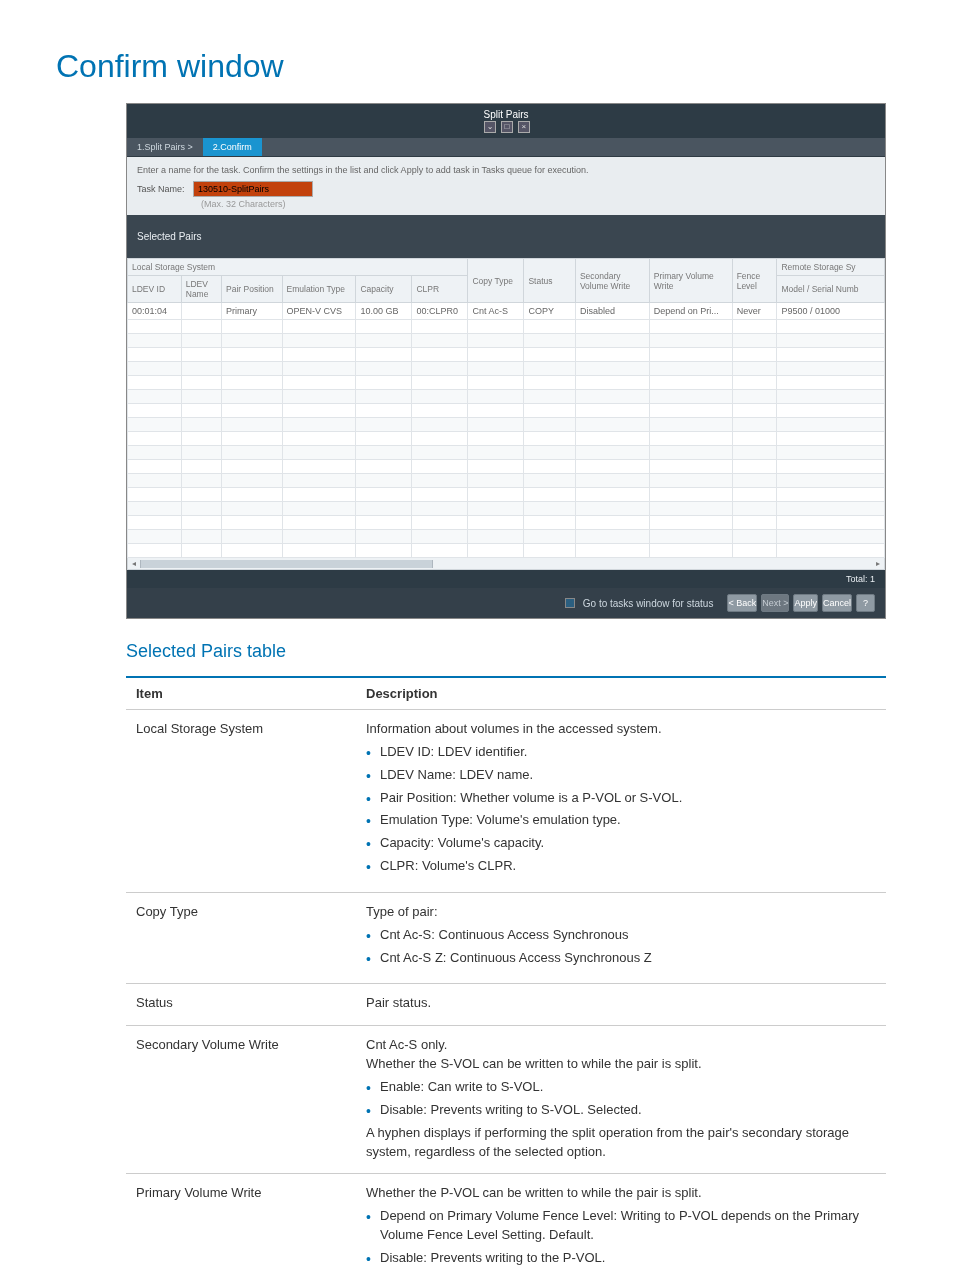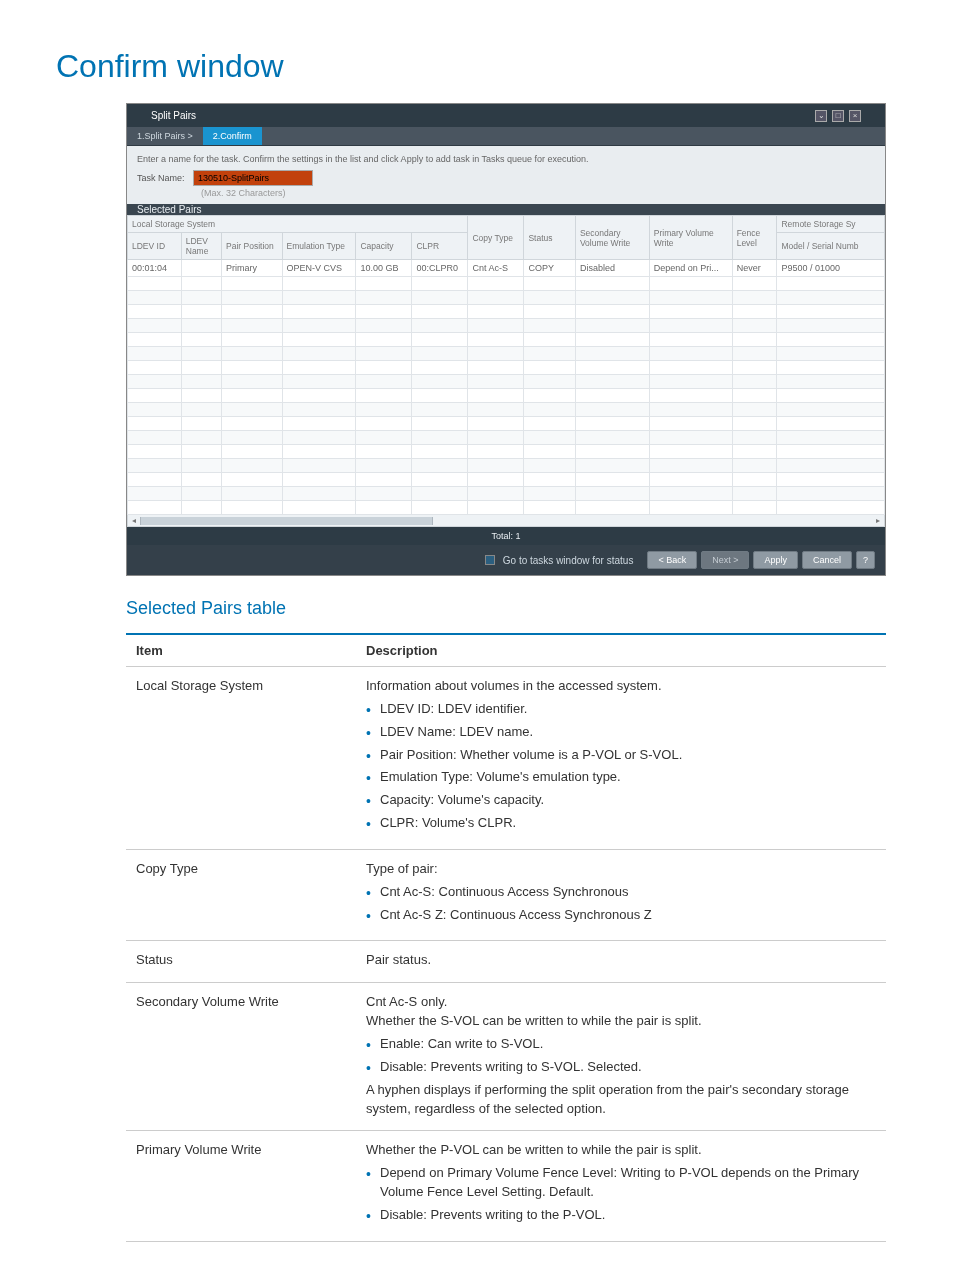--- a/index.html
+++ b/index.html
@@ -3,47 +3,47 @@
 <meta charset="utf-8">
 <style>
   * { box-sizing: border-box; margin: 0; padding: 0; }
   body { font-family: Arial, Helvetica, sans-serif; background: #fff; color: #333; width: 954px; }
   .page { padding: 48px 56px 20px 56px; }
   .h1 { font-size: 32px; font-weight: 400; color: #0073b3; margin-bottom: 18px; }
   .h2 { font-size: 18px; font-weight: 400; color: #0073b3; margin: 22px 0 14px 70px; }
   
   
   .shot-wrap { margin-left: 70px; width: 760px; border: 1px solid #888; }
-  .dlg-title { background: #2d3b45; color: #fff; font-size: 10px; padding: 5px 24px; display: flex; justify-content: space-between; align-items: center; }
+  .dlg-title { background: #2d3b45; color: #fff; font-size: 10px; padding: 5px 24px; display: flex; justify-content: space-between; align-items: center; flex-direction: column; }
   .dlg-ctrls span { display:inline-block; width:12px; height:12px; border:1px solid #aaa; margin-left:2px; font-size:8px; text-align:center; line-height:10px; color:#ddd; background:#556; }
   .dlg-tabs { background: #4a5560; color:#cfd8df; font-size:9px; padding:0; display:flex; border-bottom:1px solid #2f3a43;}
   .dlg-tab { padding:4px 10px; }
   .dlg-tab.active { background:#1a94d0; color:#fff; }
   .dlg-body { background:#e9edf0; padding:6px 10px 2px 10px; font-size:9px; color:#555;}
   .hint { margin:2px 0 6px 0; font-size:9px; color:#666;}
   .tn-row { display:flex; align-items:center; gap:0; margin:4px 0 2px 0;}
   .tn-label { font-size:9px; color:#555; min-width:56px;}
   .tn-input { border:1px solid #aaa; background:#c2410c; font-size:9px; padding:2px 4px; width:120px;}
   .tn-sub { font-size:9px; color:#999; margin-left:64px;}
   
-  .pane-hdr { background:#3a4650; color:#e9eef2; font-size:10px; padding:0 10px; margin:6px -10px 0 -10px; }
+  .pane-hdr { background:#3a4650; color:#e9eef2; font-size:10px; padding:16px 10px; margin:6px -10px 0 -10px; }
   .grid { margin:0 -10px; border-collapse:collapse; width:calc(100% + 20px); table-layout:fixed; font-size:9px; color:#666; }
   .grid th { background:#eef2f5; border:1px solid #d0d6db; font-weight:400; padding:3px 4px; text-align:left; font-size:8.5px; color:#777; }
   .grid td { background:#fff; border:1px solid #e0e4e8; padding:3px 4px; height:14px; white-space:nowrap; overflow:hidden; }
   .grid tr.empty td { background:#fff; height:14px; }
   .grid tr.empty:nth-child(odd) td { background:#f7f9fa; }
   .scrollbar { background:#eef2f5; height:12px; border:1px solid #d0d6db; border-top:none; margin:0 -10px; display:flex; align-items:center;}
   .sb-arrow { width:12px; text-align:center; font-size:8px; color:#777;}
   .sb-track { flex:1; position:relative; height:8px;}
   .sb-thumb { position:absolute; left:0; top:0; width:40%; height:100%; background:#c9d2d9; border-left:1px solid #aeb7bf; border-right:1px solid #aeb7bf;}
-  .total-bar { background:#2d3b45; color:#e9eef2; font-size:9px; padding:4px 10px; text-align:center; margin:0 -10px;}
+  .total-bar { background:#2d3b45; color:#e9eef2; font-size:9px; padding:4px 10px; text-align:right; margin:0 -10px;}
   .dlg-foot { background:#34404a; padding:6px 10px; display:flex; justify-content:flex-end; align-items:center; gap:4px; margin:0 -10px -2px -10px;}
   .chk { width:10px; height:10px; border:1px solid #888; background:#2b5f80; display:inline-block; margin-right:4px;}
   .foot-txt { color:#cdd7df; font-size:10px; margin-right:10px;}
-  .btn { background:#8f9aa3; color:#fff; font-size:9px; padding:3px 10px; border:1px solid #6f7a83; border-radius:2px;}
+  .btn { background:#8f9aa3; color:#fff; font-size:9px; padding:3px 0; border:1px solid #6f7a83; border-radius:2px;}
   .btn.disabled { background:#6d7780; color:#c5ccd2;}
   .btn.q { padding:3px 6px;}
   
   
   .desc-wrap { margin-left: 70px; width: 760px; border-top:2px solid #0073b3; }
   .desc { width:100%; border-collapse:collapse; font-size:13px;}
   .desc th { text-align:left; font-weight:700; padding:8px 10px; border-bottom:1px solid #ccc; font-size:13px;}
   .desc td { vertical-align:top; padding:10px 10px 12px 10px; border-bottom:1px solid #ccc; font-size:13px; line-height:1.45;}
   .desc td.k { width:230px; }
   .desc ul { list-style:none; padding-left:0; margin-top:2px;}

